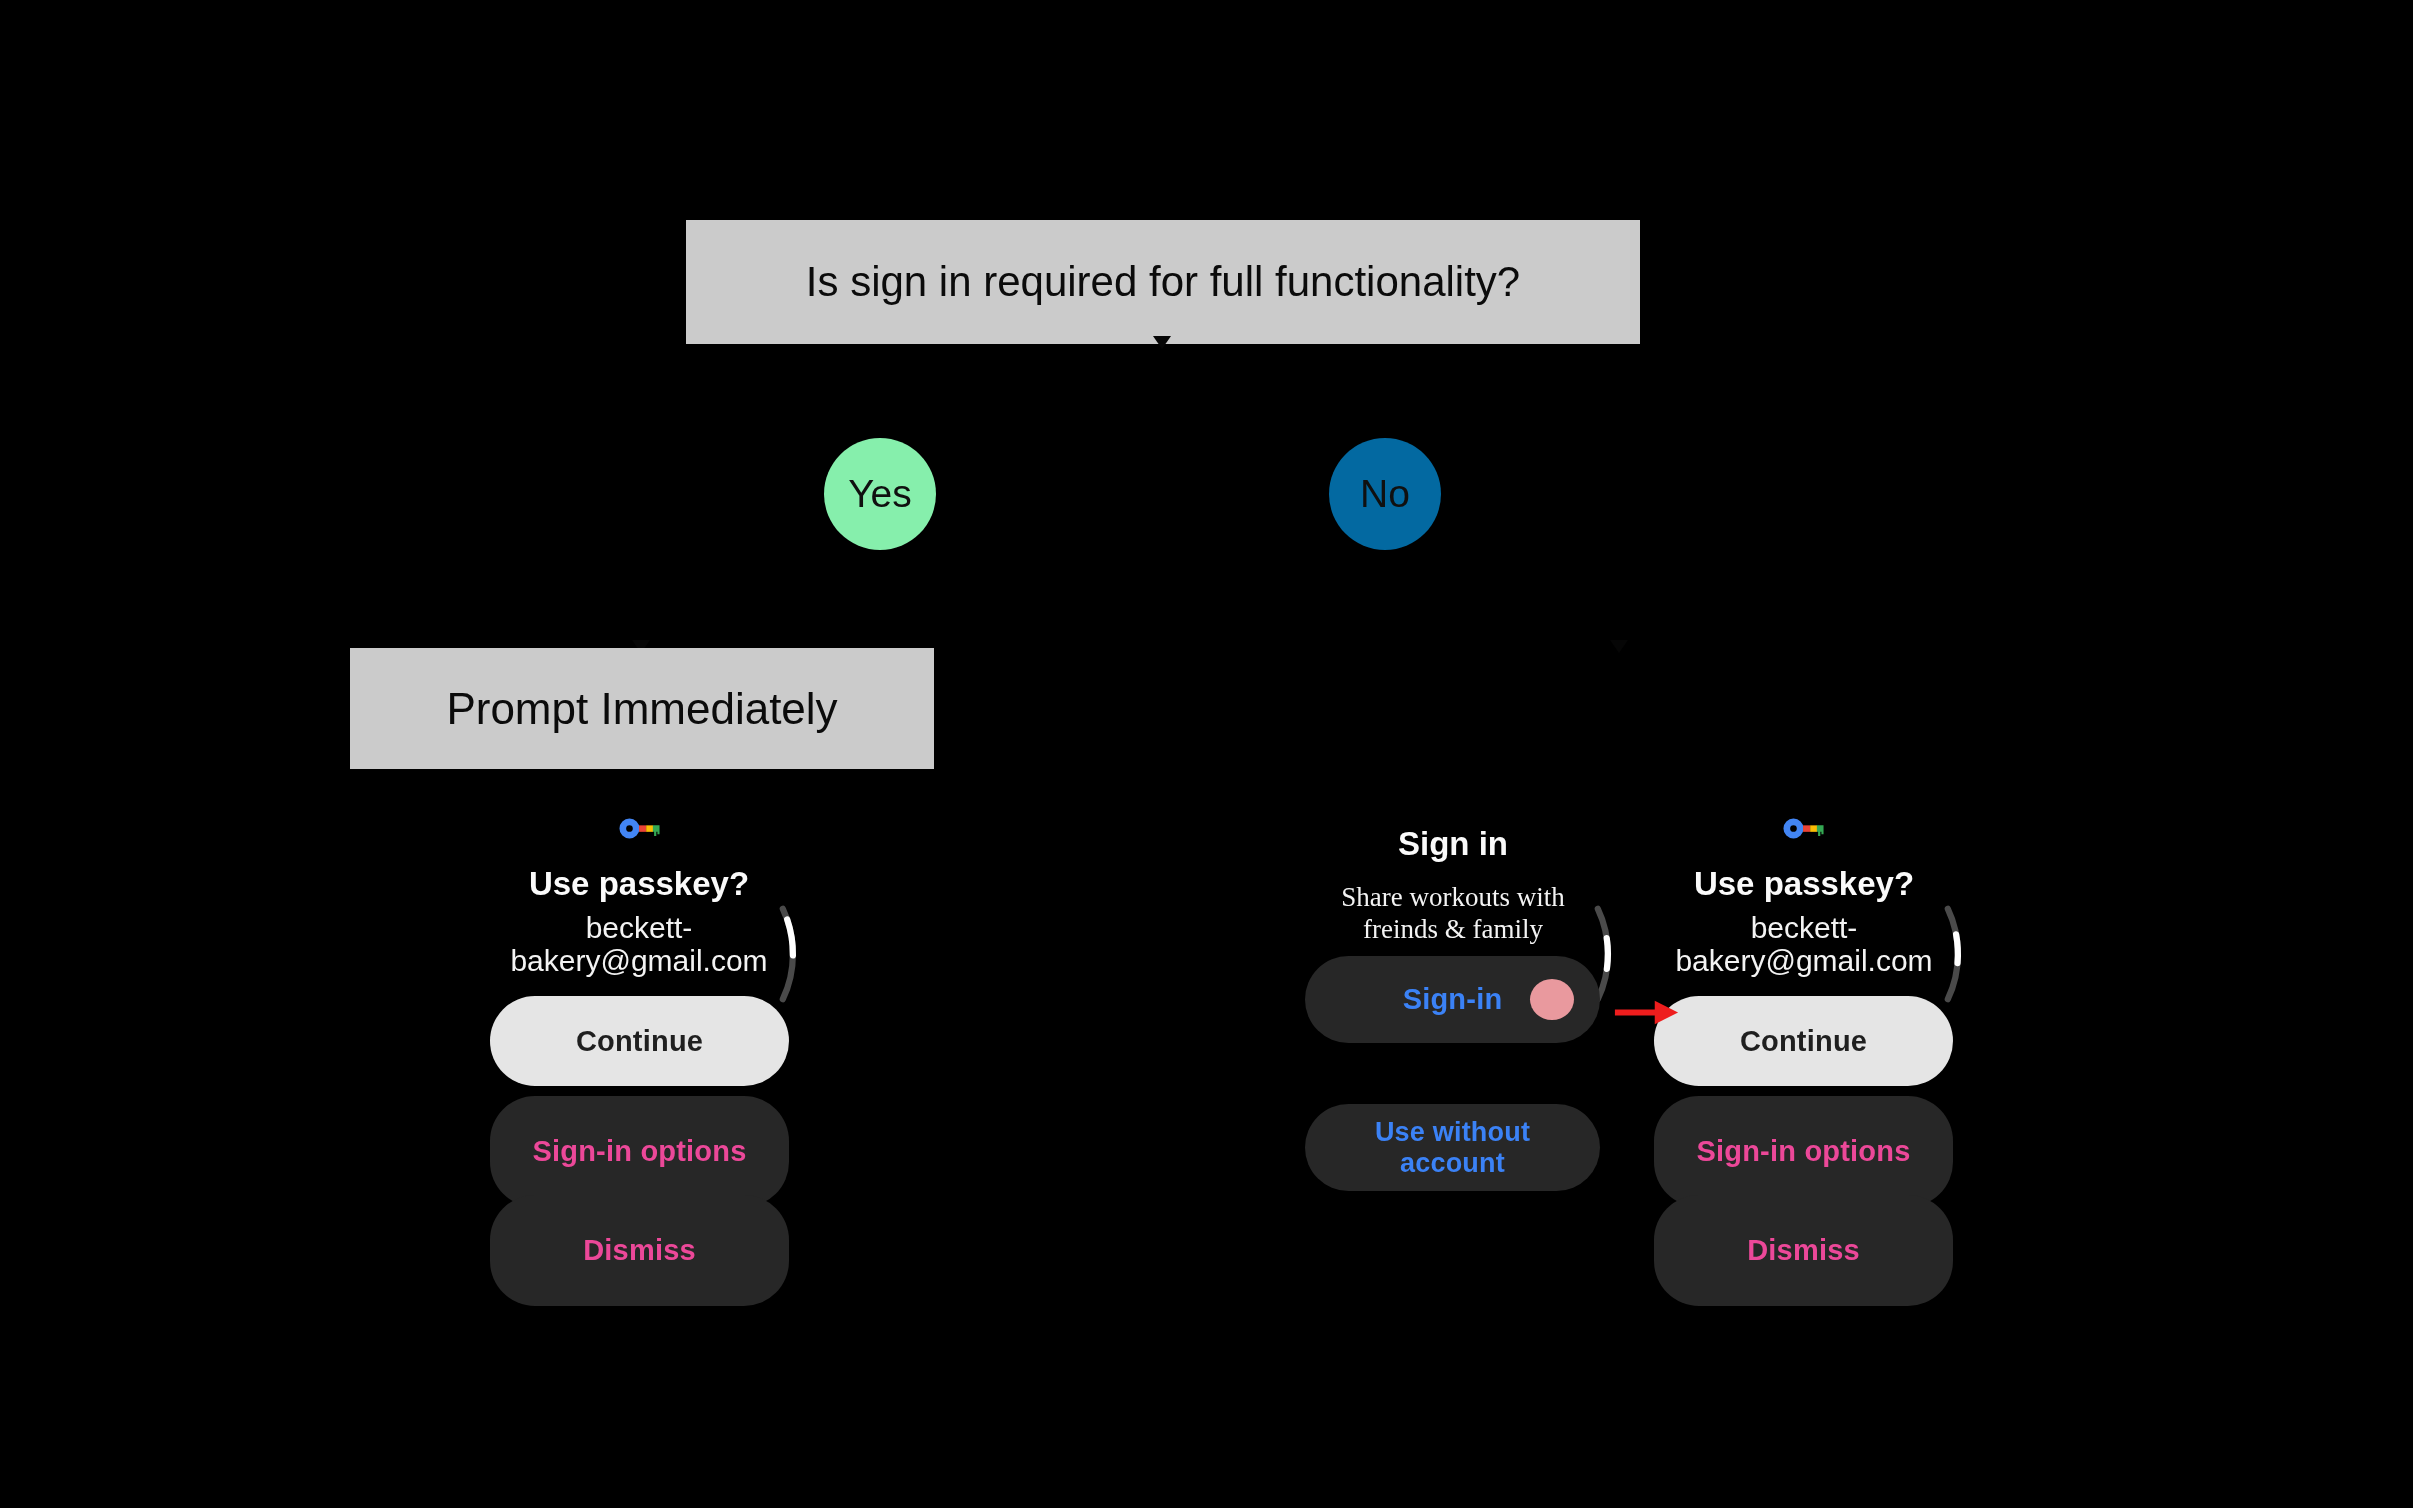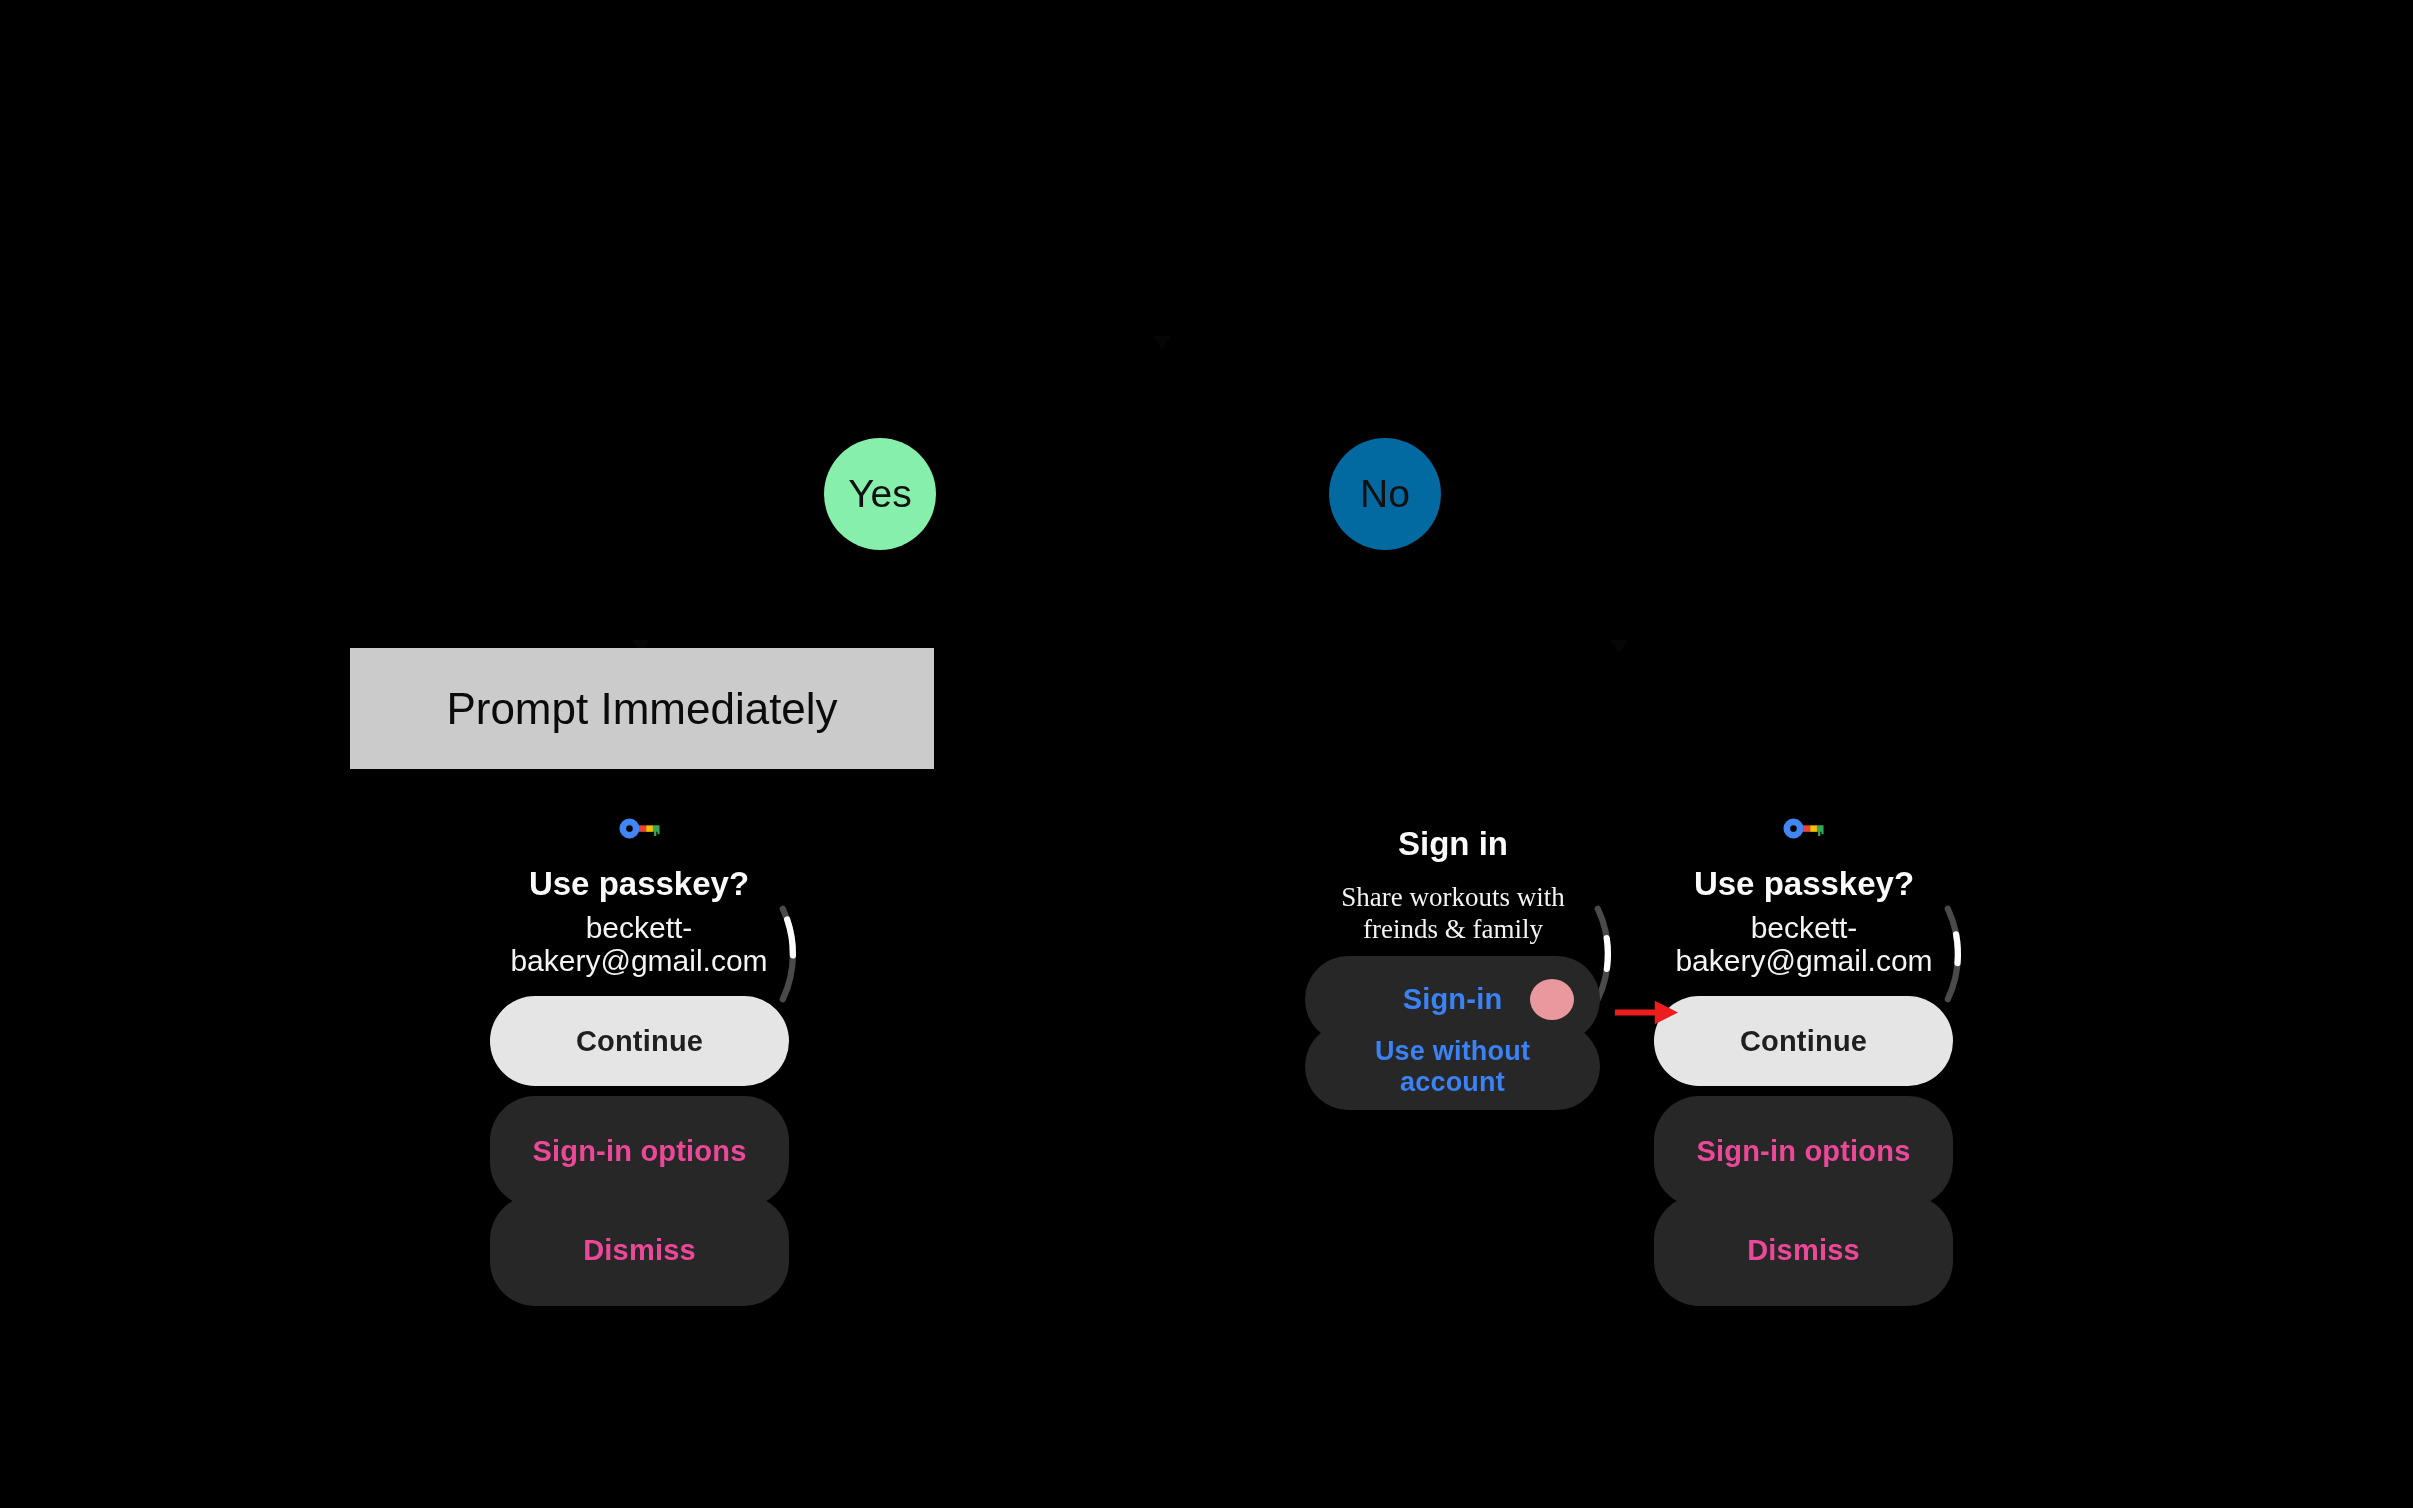--- a/index.html
+++ b/index.html
@@ -37,20 +37,23 @@
   .pill .two-line{font-size:27px;line-height:31px;font-weight:600;}
   .tap-dot{position:absolute;left:225px;top:23px;width:44px;height:41px;
            border-radius:50%;background:#e9999e;}
   .icon-wrap{position:absolute;}
 </style>
 </head>
 <body>
 
 <div class="stage">
 
+  <div class="flow-box q-box">
+    <span>Is sign in required for full functionality?</span>
+  </div>
   <div class="arrowhead" style="left:1153px;top:336px;"></div>
 
   <div class="flow-circle circle-yes">
     <span>Yes</span>
   </div>
   <div class="flow-circle circle-no">
     <span>No</span>
   </div>
 
   <div class="arrowhead" style="left:632px;top:640px;"></div>
@@ -96,21 +99,21 @@
   <div class="icon-wrap" style="left:1593px;top:905px;">
     <svg width="25" height="98" viewBox="0 0 26 102">
       <path d="M5 4 C 19 33, 19 69, 5 98" fill="none" stroke="#4a4a4a" stroke-width="6.5" stroke-linecap="round"></path>
       <path d="M5 4 C 19 33, 19 69, 5 98" fill="none" stroke="#ffffff" stroke-width="6.5" stroke-linecap="round" stroke-dasharray="32 300" stroke-dashoffset="-32"></path>
     </svg>
   </div>
   <div class="pill sec-sm" style="left:1305px;top:956px;">
     <span>Sign-in</span>
     <span class="tap-dot"></span>
   </div>
-  <div class="pill sec-sm" style="left:1305px;top:1023px;">
+  <div class="pill sec-sm" style="left:1305px;top:1104px;">
     <span class="two-line">Use without</span>
     <span class="two-line">account</span>
   </div>
 
   <div class="icon-wrap" style="left:1612px;top:994px;z-index:5;">
     <svg width="68" height="37" viewBox="0 0 70 38">
       <line x1="3" y1="19" x2="46" y2="19" stroke="#ee1d1d" stroke-width="6"></line>
       <polygon points="44,7 68,19 44,31" fill="#ee1d1d"></polygon>
     </svg>
   </div>

